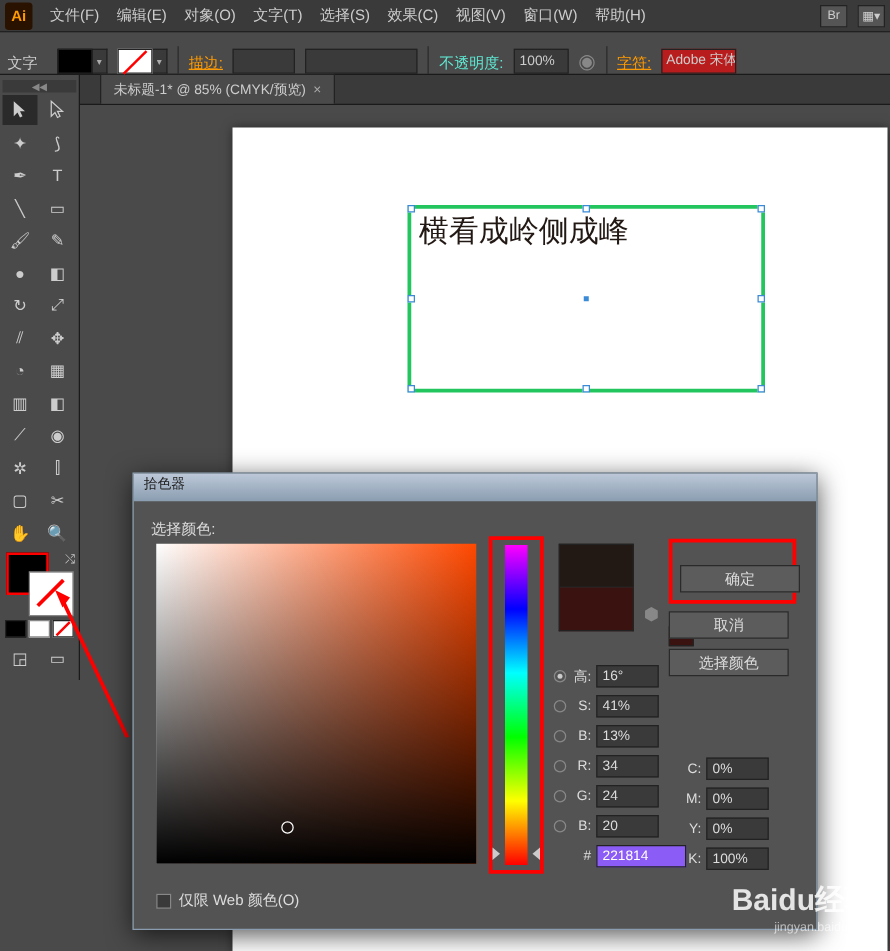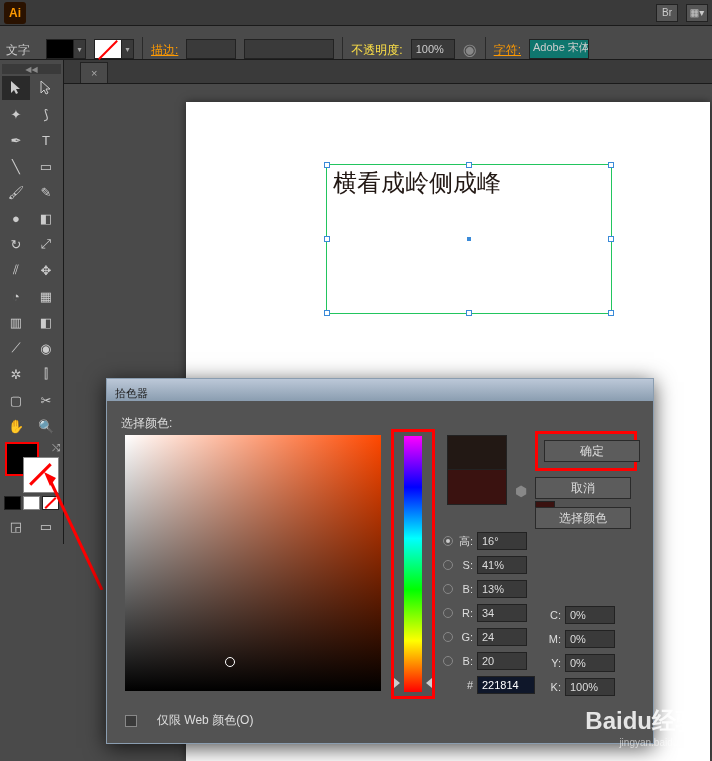--- a/index.html
+++ b/index.html
@@ -17,24 +17,24 @@
 .optionsbar { background: #4a4a4a; height: 34px; display: flex; align-items: flex-end; padding: 0 6px; border-bottom: 1px solid #1a1a1a; gap: 8px; }
 .options-label { color: #ccc; font-size: 12px; margin-right: 8px; }
 .fill-swatch { width: 28px; height: 20px; border: 1px solid #222; background: #000; position: relative; }
 .fill-dropdown { width: 12px; height: 20px; border: 1px solid #222; border-left: none; background: #3a3a3a; display: inline-flex; align-items: center; justify-content: center; color: #aaa; font-size: 8px; }
 .stroke-swatch { width: 28px; height: 20px; border: 1px solid #222; background: #fff; position: relative; }
 .stroke-swatch::after { content: ""; position: absolute; left: 0; top: 50%; width: 100%; height: 2px; background: red; transform: rotate(-45deg); }
 .divider { width: 1px; height: 22px; background: #2a2a2a; }
 .stroke-label { color: #ff9a00; font-size: 12px; text-decoration: underline; }
 .num-input { width: 50px; height: 20px; background: #3a3a3a; border: 1px solid #222; color: #ccc; font-size: 11px; padding: 0 4px; }
 .style-select { width: 90px; height: 20px; background: #3a3a3a; border: 1px solid #222; }
-.opacity-label { color: #fde047; font-size: 12px; }
+.opacity-label { color: #5eead4; font-size: 12px; }
 .opacity-input { width: 44px; height: 20px; background: #3a3a3a; border: 1px solid #222; color: #ccc; font-size: 11px; padding: 0 4px; }
 .char-label { color: #ff9a00; font-size: 12px; text-decoration: underline; }
-.font-select { width: 60px; height: 20px; background: #0f766e; border: 1px solid #222; color: #ccc; font-size: 11px; padding: 0 3px; overflow: hidden; white-space: nowrap; }
+.font-select { width: 60px; height: 20px; background: #b91c1c; border: 1px solid #222; color: #ccc; font-size: 11px; padding: 0 3px; overflow: hidden; white-space: nowrap; }
 
 
 .tabbar { background: #3a3a3a; height: 24px; display: flex; align-items: flex-end; padding-left: 80px; border-bottom: 1px solid #1a1a1a; }
 .tab { background: #4a4a4a; color: #ccc; font-size: 11px; padding: 4px 10px; border: 1px solid #222; border-bottom: none; display: flex; align-items: center; gap: 6px; }
 .tab-close { color: #aaa; font-size: 11px; }
 
 
 .toolbar { position: absolute; left: 0; top: 60px; width: 64px; background: #4a4a4a; border-right: 1px solid #1a1a1a; padding: 4px 2px; }
 .tool-toggle { height: 10px; background: #3a3a3a; margin-bottom: 2px; display: flex; align-items: center; justify-content: center; color: #888; font-size: 8px; }
 .tool-row { display: flex; gap: 2px; margin-bottom: 2px; }
@@ -54,79 +54,90 @@
 .mini-colors { display: flex; gap: 2px; margin: 4px 2px; }
 .mini-sw { width: 18px; height: 14px; border: 1px solid #222; }
 .mini-black { background: #000; }
 .mini-white { background: #fff; border: 1px solid #888; }
 .mini-none { background: #fff; position: relative; }
 .mini-none::after { content: ""; position: absolute; left: 0; top: 45%; width: 100%; height: 2px; background: red; transform: rotate(-45deg); }
 
 
 .canvas-area { position: absolute; left: 66px; top: 84px; right: 0; bottom: 0; background: #4a4a4a; }
 .artboard { position: absolute; left: 120px; top: 18px; width: 524px; height: 660px; background: #fff; box-shadow: 0 0 8px rgba(0,0,0,0.5); }
-.text-frame { position: absolute; left: 140px; top: 62px; width: 286px; height: 150px; border: 1px solid #22c55e; }
+.text-frame { position: absolute; left: 140px; top: 62px; width: 286px; height: 150px; border: 3px solid #22c55e; }
 .text-frame-handle { position: absolute; width: 6px; height: 6px; background: #fff; border: 1px solid #3a8ad8; }
 .tf-tl { left: -3px; top: -3px; } .tf-tc { left: 50%; top: -3px; margin-left: -3px; } .tf-tr { right: -3px; top: -3px; }
 .tf-ml { left: -3px; top: 50%; margin-top: -3px; } .tf-mr { right: -3px; top: 50%; margin-top: -3px; }
 .tf-bl { left: -3px; bottom: -3px; } .tf-bc { left: 50%; bottom: -3px; margin-left: -3px; } .tf-br { right: -3px; bottom: -3px; }
 .tf-center { position: absolute; left: 50%; top: 50%; width: 4px; height: 4px; background: #3a8ad8; margin: -2px 0 0 -2px; }
 .text-content { font-family: "SimSun", serif; font-size: 24px; color: #221814; padding: 2px 6px; }
 
 
 .red-arrow { position: absolute; left: 42px; top: 470px; width: 70px; height: 120px; pointer-events: none; }
 .red-arrow svg { width: 100%; height: 100%; }
 
 
 .dialog { position: absolute; left: 106px; top: 378px; width: 548px; height: 366px; background: #535353; border: 1px solid #8a9db0; box-shadow: 0 4px 20px rgba(0,0,0,0.7); }
-.dialog-titlebar { height: 22px; background: linear-gradient(#bcc8d8, #8a9db0); display: flex; align-items: flex-end; padding: 0 8px; font-size: 11px; color: #222; }
+.dialog-titlebar { height: 22px; background: linear-gradient(#bcc8d8, #8a9db0); display: flex; align-items: flex-start; padding: 0 8px; font-size: 11px; color: #222; }
 .dialog-body { padding: 14px; position: relative; height: calc(100% - 22px); }
 .dlg-label { color: #ddd; font-size: 12px; margin-bottom: 6px; display: block; }
 
 .color-field { position: absolute; left: 18px; top: 34px; width: 256px; height: 256px; background: linear-gradient(to top, #000, transparent), linear-gradient(to right, #fff, #ff4800); }
 .color-cursor { position: absolute; width: 10px; height: 10px; border: 1px solid #fff; border-radius: 50%; left: 100px; top: 222px; }
 
 .hue-strip-wrap { position: absolute; left: 284px; top: 28px; width: 44px; height: 270px; border: 3px solid red; padding: 4px 10px; }
 .hue-strip { width: 18px; height: 256px; background: linear-gradient(to bottom, #ff00ff, #8000ff, #0000ff, #0080ff, #00ffff, #00ff80, #00ff00, #80ff00, #ffff00, #ff8000, #ff0000); }
 .hue-arrow-l { position: absolute; left: 0px; bottom: 8px; width: 0; height: 0; border-top: 5px solid transparent; border-bottom: 5px solid transparent; border-left: 6px solid #ccc; }
 .hue-arrow-r { position: absolute; right: 0px; bottom: 8px; width: 0; height: 0; border-top: 5px solid transparent; border-bottom: 5px solid transparent; border-right: 6px solid #ccc; }
 
 .preview-box { position: absolute; left: 340px; top: 34px; width: 60px; height: 70px; }
 .preview-new { width: 60px; height: 35px; background: #221814; border: 1px solid #222; }
 .preview-old { width: 60px; height: 35px; background: #3a1210; border: 1px solid #222; border-top: none; }
 .cube-icon { position: absolute; left: 408px; top: 82px; color: #888; font-size: 14px; }
 .swatch-little { position: absolute; left: 428px; top: 100px; width: 20px; height: 16px; background: #3a1210; border: 1px solid #222; }
 
 .dlg-buttons { position: absolute; right: 16px; top: 30px; width: 102px; }
 .dlg-btn { width: 96px; height: 22px; background: #5c5c5c; border: 1px solid #2a2a2a; color: #ddd; font-size: 12px; margin-bottom: 8px; display: flex; align-items: center; justify-content: center; }
 .ok-wrap { border: 3px solid red; padding: 6px; margin-bottom: 6px; }
-.ok-wrap .dlg-btn { margin-bottom: 0; }
+.ok-wrap .dlg-btn { margin-bottom: 0; margin-top: 12px; }
 
 .color-inputs { position: absolute; left: 336px; top: 130px; font-size: 11px; color: #ddd; }
 .ci-row { display: flex; align-items: center; gap: 4px; margin-bottom: 4px; height: 20px; }
 .ci-radio { width: 10px; height: 10px; border: 1px solid #888; border-radius: 50%; display: inline-block; }
 .ci-radio.checked::after { content: ""; display: block; width: 4px; height: 4px; background: #ccc; border-radius: 50%; margin: 2px; }
 .ci-label { width: 16px; text-align: right; }
 .ci-input { width: 50px; height: 18px; background: #3a3a3a; border: 1px solid #222; color: #ddd; padding: 0 4px; font-size: 11px; }
-.ci-input.hex { width: 58px; background: #0f172a; color: #fff; }
+.ci-input.hex { width: 72px; background: #8b5cf6; color: #fff; }
 .right-col { position: absolute; left: 438px; top: 204px; font-size: 11px; color: #ddd; }
 
-.webonly { position: absolute; left: 18px; bottom: 14px; display: flex; align-items: center; gap: 20px; color: #ddd; font-size: 12px; }
+.webonly { position: absolute; left: 18px; bottom: 14px; display: flex; align-items: center; gap: 6px; color: #ddd; font-size: 12px; }
 .webonly-check { width: 12px; height: 12px; border: 1px solid #888; background: #3a3a3a; }
 
 
 .watermark { position: absolute; right: 12px; bottom: 12px; color: rgba(255,255,255,0.85); font-size: 13px; text-align: right; line-height: 1.3; }
 .watermark .big { font-size: 24px; font-weight: bold; }
 .watermark .small { font-size: 10px; color: rgba(255,255,255,0.6); }
 </style>
 </head>
 <body>
 
 <div class="menubar">
   <div class="app-icon">Ai</div>
+  <div class="menu-items">
+    <span class="menu-item">文件(F)</span>
+    <span class="menu-item">编辑(E)</span>
+    <span class="menu-item">对象(O)</span>
+    <span class="menu-item">文字(T)</span>
+    <span class="menu-item">选择(S)</span>
+    <span class="menu-item">效果(C)</span>
+    <span class="menu-item">视图(V)</span>
+    <span class="menu-item">窗口(W)</span>
+    <span class="menu-item">帮助(H)</span>
+  </div>
   <div class="menubar-right">
     <div class="menubar-btn">Br</div>
     <div class="menubar-btn">▦▾</div>
   </div>
 </div>
 
 <div class="optionsbar">
   <span class="options-label">文字</span>
   <div style="display:flex">
     <div class="fill-swatch"></div>
@@ -144,20 +155,21 @@
   <span class="opacity-label">不透明度:</span>
   <input class="opacity-input" value="100%" style="">
   <span style="color:#888">◉</span>
   <div class="divider"></div>
   <span class="char-label">字符:</span>
   <div class="font-select">Adobe 宋体</div>
 </div>
 
 <div class="tabbar">
   <div class="tab">
+    <span>未标题-1* @ 85% (CMYK/预览)</span>
     <span class="tab-close">×</span>
   </div>
 </div>
 
 <div class="toolbar">
   <div class="tool-toggle">◀◀</div>
   <div class="tool-row">
       <div class="tool selected">
         <svg viewBox="0 0 16 16">
           <path d="M3 1l0 12 3-3 2 4 2-1-2-4 4 0z"></path>

